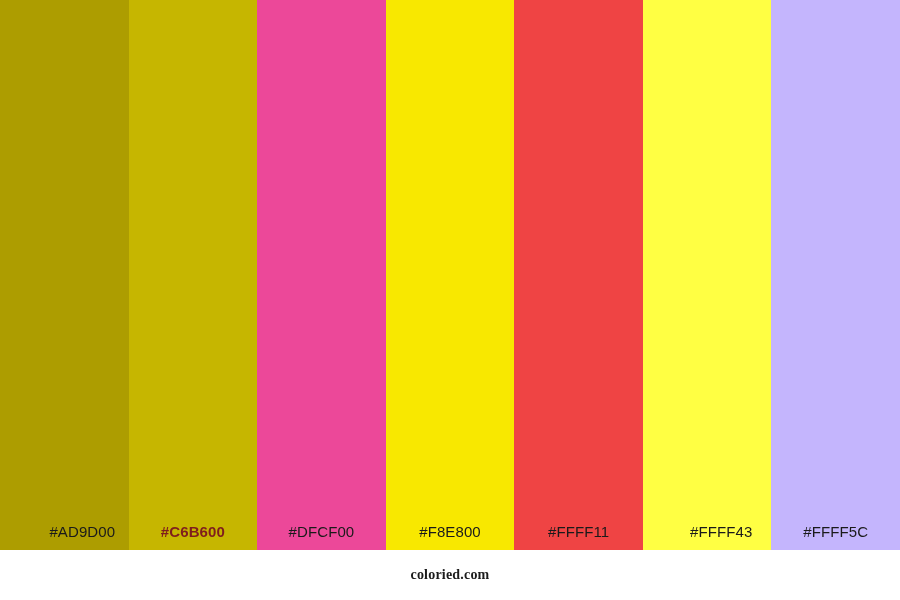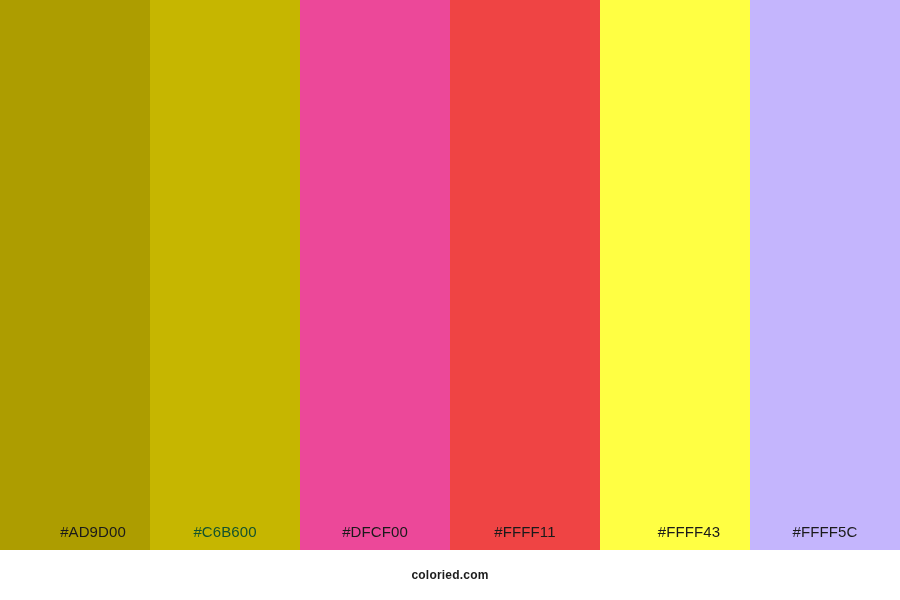--- a/index.html
+++ b/index.html
@@ -57,47 +57,50 @@
   #footer-bar {
     flex: 1 1 auto;
     width: 900px;
     background: #ffffff;
     display: flex;
     align-items: center;
     justify-content: center;
   }
 
   #footer-brand {
-    font-size: 12px;
+    font-size: 14px;
     font-weight: 700;
     color: #1c1c1c;
     letter-spacing: 0.2px;
     text-align: center;
-    font-family: Liberation Sans, sans-serif;
+    font-family: Liberation Serif, serif;
   }
 </style>
 </head>
 <body>
 
 <div id="palette-page" style="background: rgb(255, 255, 255);">
 
   <div id="swatch-strip">
 
     <div class="swatch" style="background-color: rgb(173, 157, 0);">
       <span class="swatch-label" style="color: rgb(26, 26, 26); padding-left: 36px;">#AD9D00</span>
     </div>
 
     <div class="swatch" style="background-color: rgb(198, 182, 0);">
-      <span class="swatch-label" style="color: #14532d;">#C6B600</span>
+      <span class="swatch-label" style="color: #7f1d1d; font-weight: bold;">#C6B600</span>
     </div>
 
     <div class="swatch" style="background-color: #ec4899;">
       <span class="swatch-label" style="color: rgb(26, 26, 26);">#DFCF00</span>
     </div>
 
+    <div class="swatch" style="background-color: rgb(248, 232, 0);">
+      <span class="swatch-label" style="color: rgb(26, 26, 26);">#F8E800</span>
+    </div>
 
     <div class="swatch" style="background-color: #ef4444;">
       <span class="swatch-label" style="color: rgb(26, 26, 26);">#FFFF11</span>
     </div>
 
 
     <div class="swatch" style="background-color: rgb(255, 255, 67);">
       <span class="swatch-label" style="color: rgb(26, 26, 26); margin-left: 28px;">#FFFF43</span>
     </div>
 

